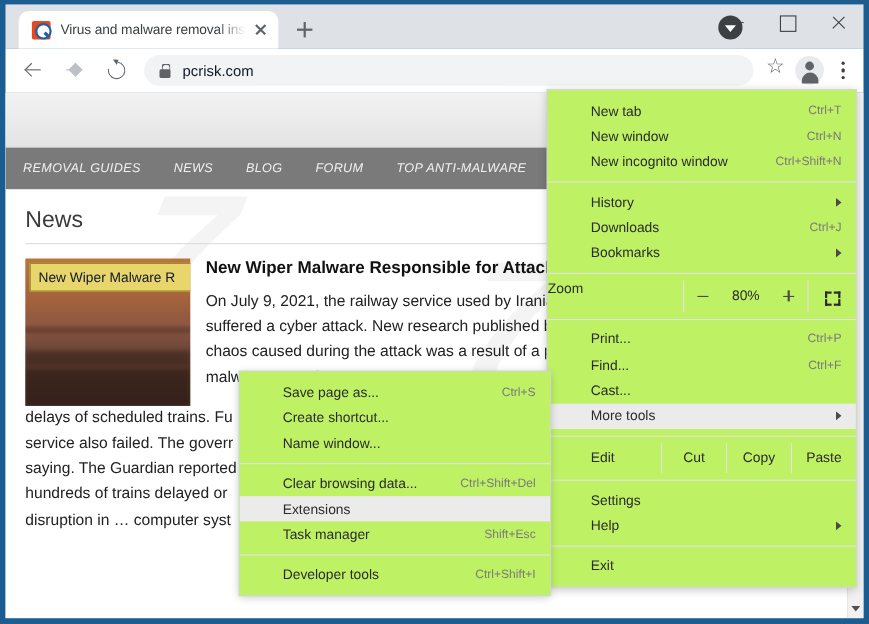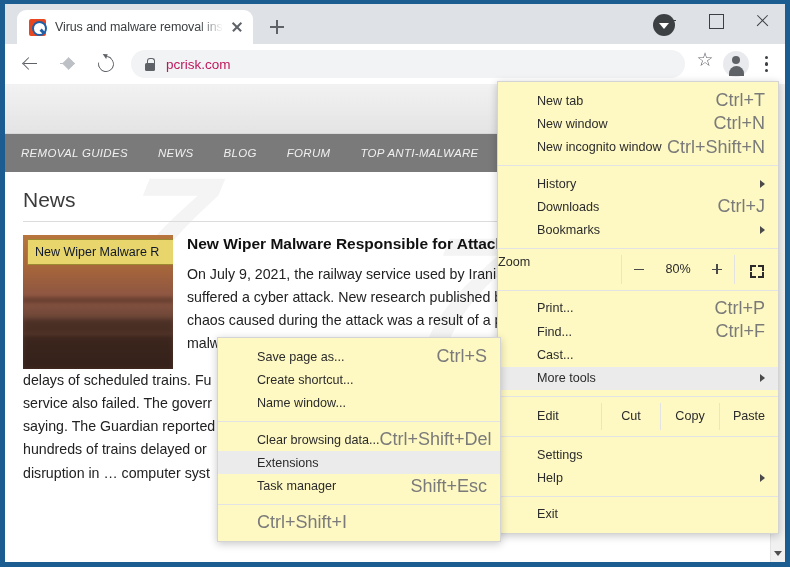--- a/index.html
+++ b/index.html
@@ -165,21 +165,21 @@
   #lock-icon::before {
     content: ""; position: absolute; left: 0; bottom: 0;
     width: 10px; height: 7.5px; background: #5f6368; border-radius: 1.5px;
   }
   #lock-icon::after {
     content: ""; position: absolute; left: 2.2px; top: 0.5px;
     width: 5.6px; height: 6px;
     border: 1.6px solid #5f6368; border-bottom: 0;
     border-radius: 3px 3px 0 0;
   }
-  #url-text { font-size: 13.5px; color: #be185d; }
+  #url-text { font-size: 13.5px; color: #0f172a; }
 
   #star-icon { width: 28px; height: 28px; position: relative; flex: 0 0 28px; }
   #star-icon::after {
     content: "\2606"; position: absolute; left: 0; top: -2px;
     width: 28px; text-align: center; font-size: 19px; color: #5f6368;
   }
   #avatar-icon {
     width: 26px; height: 26px; border-radius: 50%; background: #e8eaed;
     position: relative; flex: 0 0 26px; margin: 0 4px;
   }
@@ -305,37 +305,37 @@
   #scroll-down-arrow::after {
     content: ""; position: absolute; left: 3px; top: 6px;
     border-left: 4.5px solid transparent;
     border-right: 4.5px solid transparent;
     border-top: 5px solid #505050;
   }
 
   
   .menu {
     position: absolute;
-    background: #fef9c3;
+    background: #bef264;
     border: 1px solid #d4d4d4;
     box-shadow: 0 2px 8px rgba(0,0,0,0.22);
     font-size: 12.6px; color: #2b2b2b;
     padding: 7px 0;
     z-index: 40;
   }
   #chrome-menu { left: 497px; top: 81px; width: 282px; }
   #more-tools-menu { left: 217px; top: 337px; width: 284px; }
 
   .mi {
     height: 23.3px; display: flex; align-items: center;
     padding: 0 13px 0 39px; position: relative;
   }
   .mi.hl { background: #ebebeb; }
   .mi .label { flex: 1; white-space: nowrap; }
-  .mi .accel { color: #7a7a7a; font-size: 18px; white-space: nowrap; }
+  .mi .accel { color: #7a7a7a; font-size: 11px; white-space: nowrap; }
   .mi .caret {
     width: 0; height: 0; margin-left: 8px;
     border-top: 4px solid transparent;
     border-bottom: 4px solid transparent;
     border-left: 5px solid #4a4a4a;
   }
   .sep { height: 1px; background: #e3e3e3; margin: 6px 0; }
 
   
   .zoomrow {
@@ -587,17 +587,18 @@
     </div>
     <div class="mi hl">
       <span class="label">Extensions</span>
     </div>
     <div class="mi">
       <span class="label">Task manager</span>
       <span class="accel">Shift+Esc</span>
     </div>
     <div class="sep"></div>
     <div class="mi">
+      <span class="label">Developer tools</span>
       <span class="accel">Ctrl+Shift+I</span>
     </div>
   </div>
 
 </div>
 
 </body></html>

